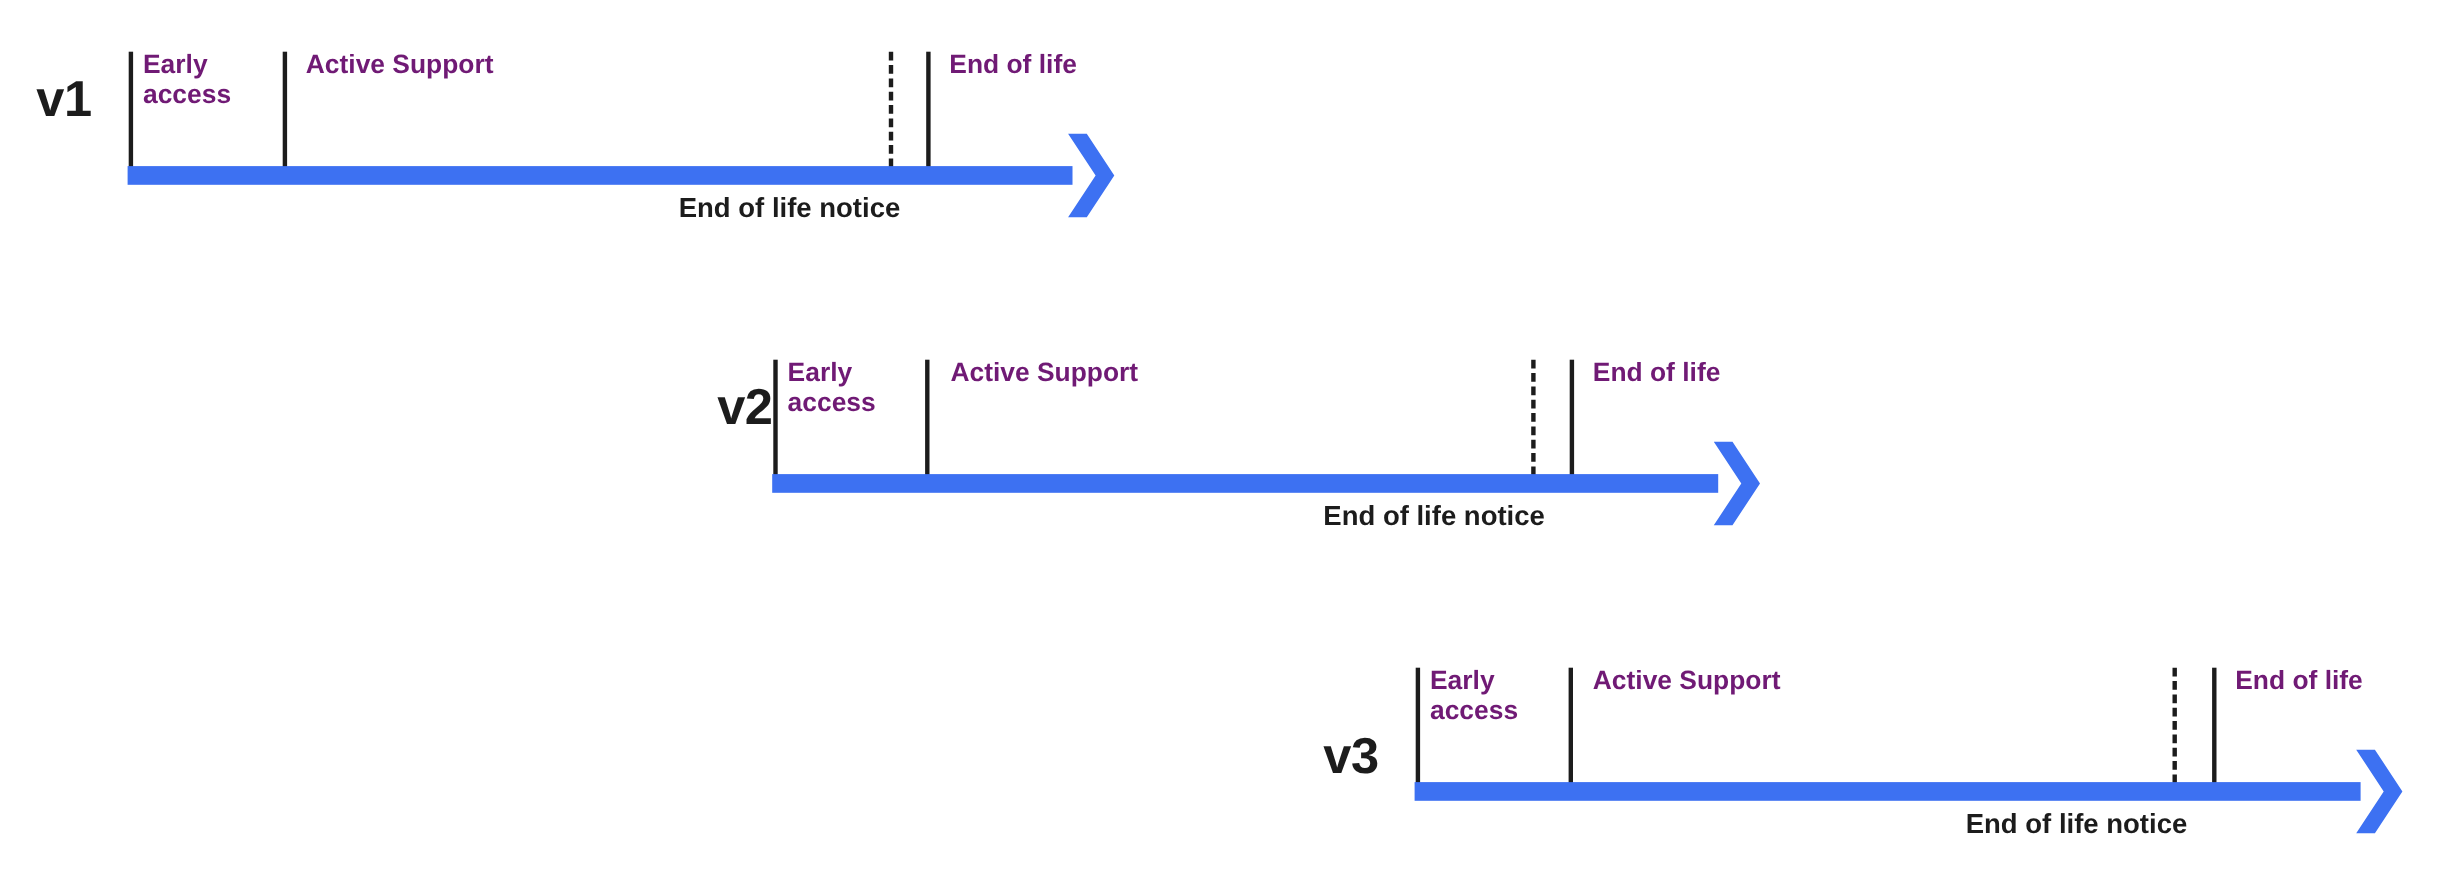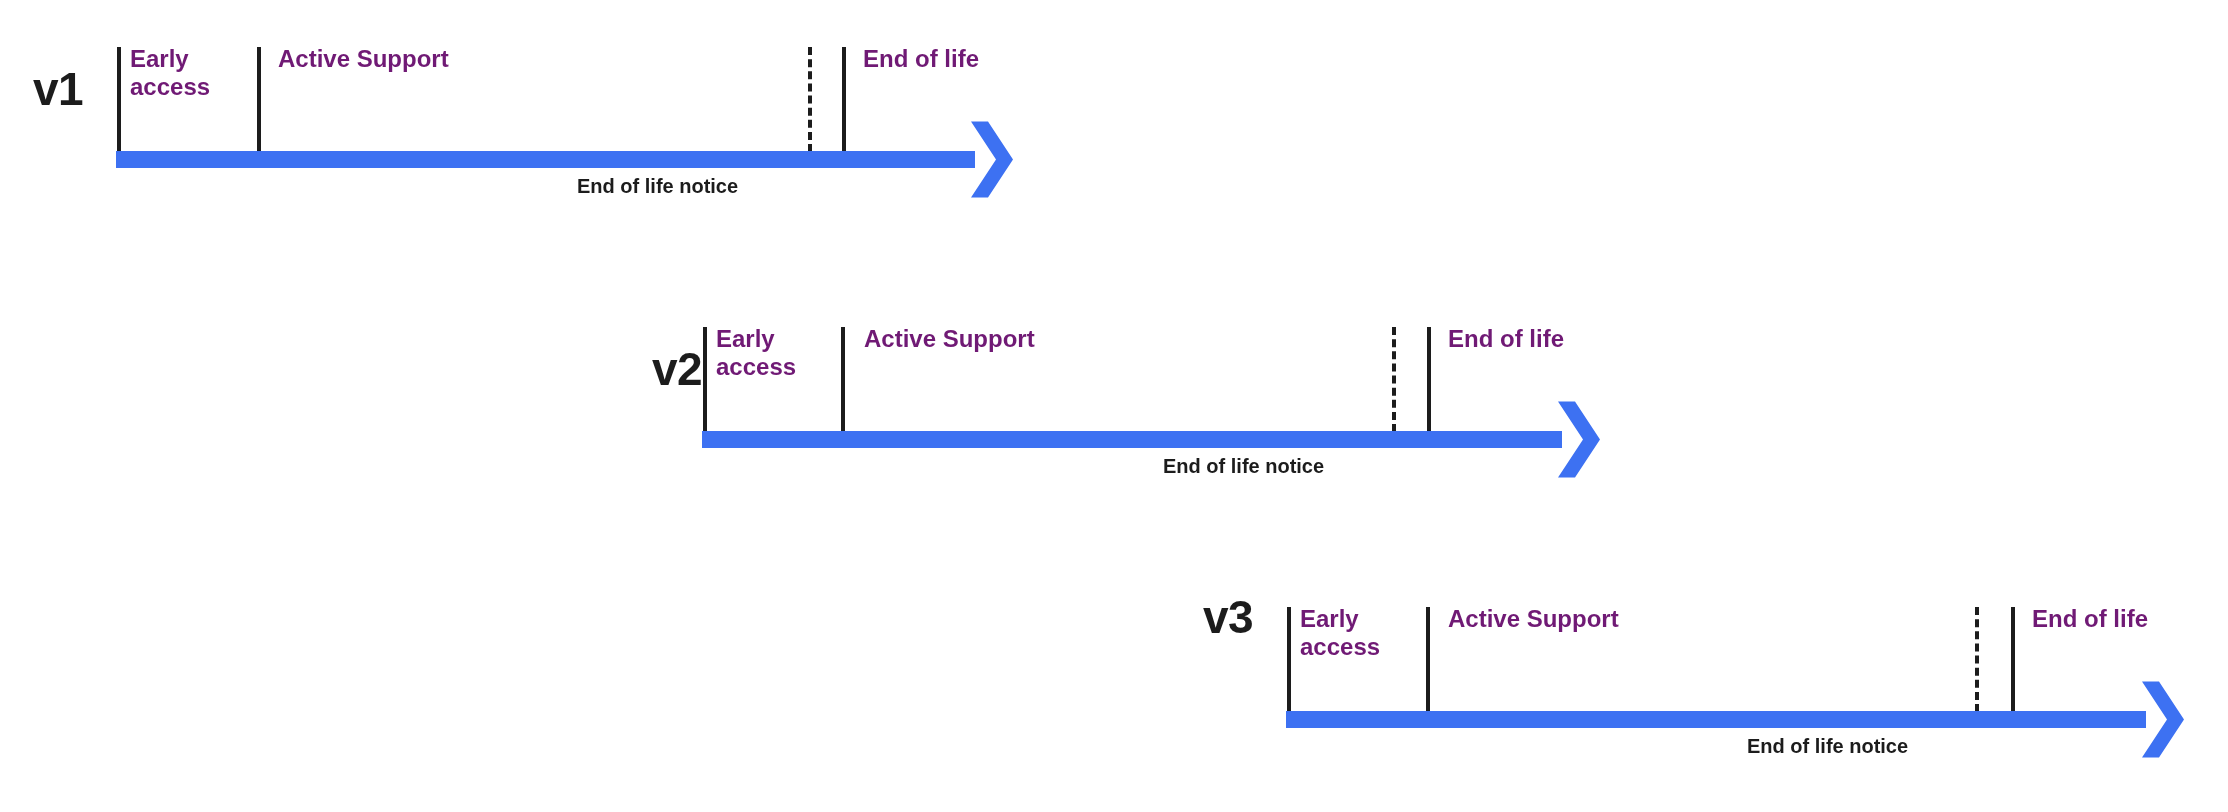--- a/index.html
+++ b/index.html
@@ -70,25 +70,26 @@
   
   .timeline-arrow {
     position: absolute;
     display: block;
     overflow: visible;
   }
 
   
   .arrow-caption {
     position: absolute;
-    font-size: 20px;
+    font-size: 25px;
     font-weight: 700;
     color: #1c1c1c;
     white-space: nowrap;
     text-align: center;
+    margin-left: 40px;
   }
 </style>
 </head>
 <body>
 
 <div id="diagram-canvas">
     <div class="lifecycle-row">
       <div class="version-label" style="left: 33px; top: 66px;">v1</div>
       <div class="phase-divider" style="left: 117px; top: 47px; height: 105px;"></div>
       <div class="phase-label" style="left: 130px; top: 45px;">Early
@@ -114,21 +115,21 @@
       <div class="phase-divider" style="left: 1427px; top: 327px; height: 105px;"></div>
       <div class="phase-label" style="left: 1448px; top: 325px;">End of life</div>
       <div class="notice-divider" style="left: 1392px; top: 327px; height: 105px;"></div>
       <svg class="timeline-arrow" width="910" height="105" viewBox="0 0 910 105" style="left: 702px; top: 387px;">
         <rect x="0" y="44" width="860" height="17" fill="#3d71f2"></rect>
         <polygon points="856.0,14.5 873.0,14.5 898.0,52.5 873.0,90.5 856.0,90.5 881.0,52.5" fill="#3d71f2"></polygon>
       </svg>
       <div class="arrow-caption" style="left: 1163px; top: 455px;">End of life notice</div>
     </div>
     <div class="lifecycle-row">
-      <div class="version-label" style="left: 1203px; top: 594px;">v3</div>
+      <div class="version-label" style="left: 1203px; top: 664px;">v3</div>
       <div class="phase-divider" style="left: 1287px; top: 607px; height: 105px;"></div>
       <div class="phase-label" style="left: 1300px; top: 605px;">Early
 access</div>
       <div class="phase-divider" style="left: 1426px; top: 607px; height: 105px;"></div>
       <div class="phase-label" style="left: 1448px; top: 605px;">Active Support</div>
       <div class="phase-divider" style="left: 2011px; top: 607px; height: 105px;"></div>
       <div class="phase-label" style="left: 2032px; top: 605px;">End of life</div>
       <div class="notice-divider" style="left: 1975px; top: 607px; height: 105px;"></div>
       <svg class="timeline-arrow" width="910" height="105" viewBox="0 0 910 105" style="left: 1286px; top: 667px;">
         <rect x="0" y="44" width="860" height="17" fill="#3d71f2"></rect>

